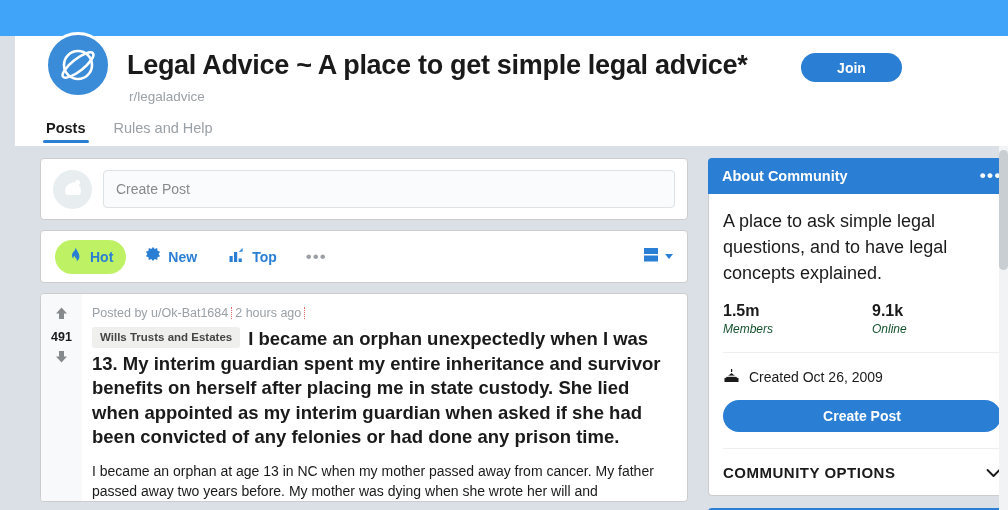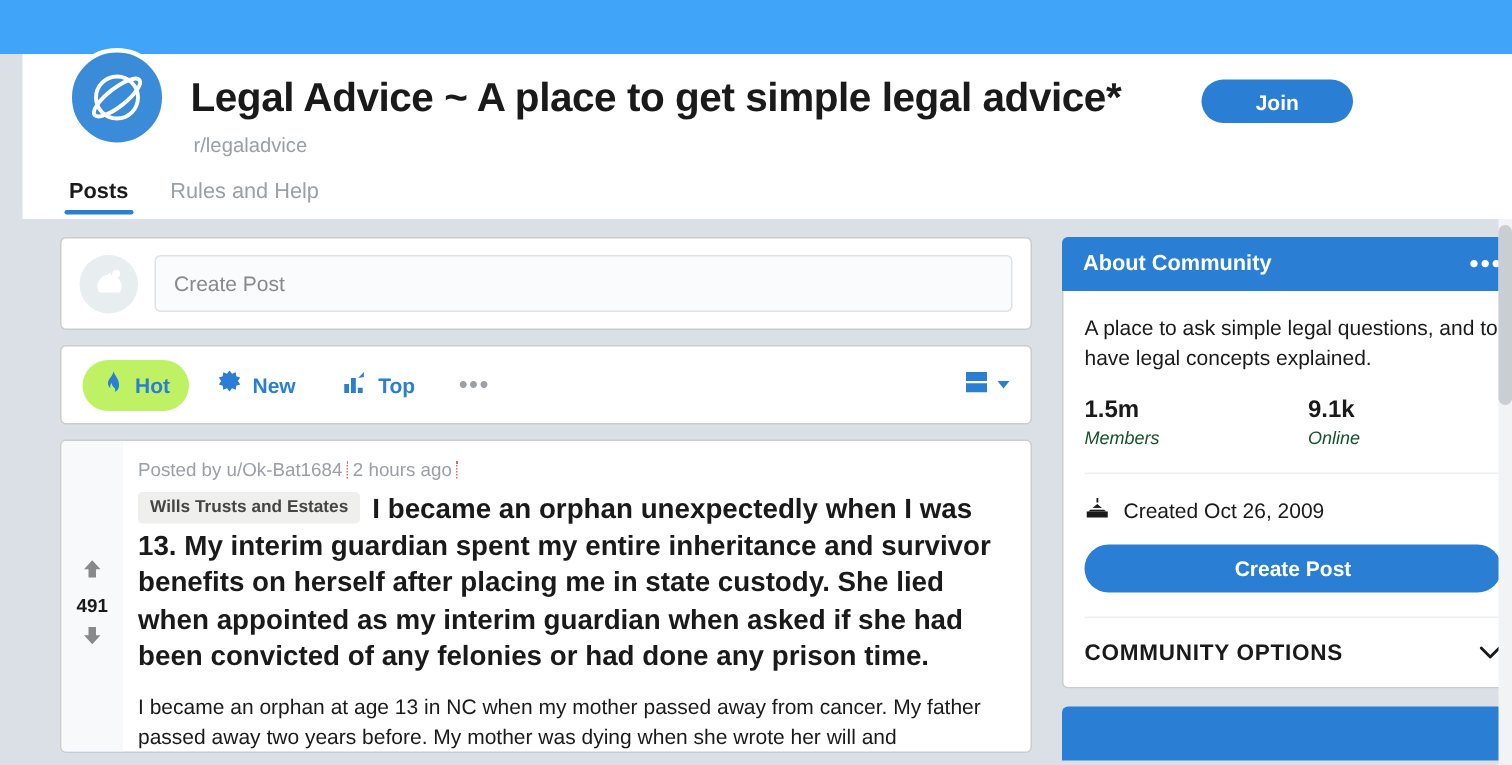--- a/index.html
+++ b/index.html
@@ -85,21 +85,21 @@
   .sort-dots { color: #9AA0A6; font-size: 17px; letter-spacing: 1px; padding: 0 10px; cursor: pointer; line-height: 10px; }
   .sort-spacer { flex: 1; }
   .viewmode { display: flex; align-items: center; gap: 5px; cursor: pointer; }
   .caret-dn { width: 0; height: 0; border-left: 4.5px solid transparent; border-right: 4.5px solid transparent; border-top: 5.5px solid #2A7FD4; }
 
   
   .post { margin-top: 10px; display: flex; min-height: 200px; overflow: hidden; }
   .votecol {
     width: 41px; background: #F8F9FA; flex: 0 0 auto;
     display: flex; flex-direction: column; align-items: center;
-    padding-top: 12px; gap: 5px; justify-content: center;
+    padding-top: 12px; gap: 5px;
   }
   .vote-count { font-size: 12.5px; font-weight: bold; color: #1A1A1B; }
   .postbody { flex: 1; padding: 12px 14px 0 10px; min-width: 0; }
   .post-meta { font-size: 12.5px; color: #9AA0A6; margin-bottom: 7px; }
   .sep-dotted { display: inline-block; border-left: 1.5px dotted #E06666; height: 12px; vertical-align: -2px; margin: 0 3px; }
   .flair {
     display: inline-block; background: #EFEFED; color: #454545;
     font-size: 11.5px; border-radius: 3px; padding: 3px 8px;
     vertical-align: 4px; margin-right: 8px; white-space: nowrap;
   }
@@ -108,21 +108,21 @@
 
   
   .panel-head {
     background: #2A7FD4; color: #FFFFFF; height: 36px;
     display: flex; align-items: center; justify-content: space-between;
     padding: 0 14px; border-radius: 4px 4px 0 0;
     font-size: 14.5px; font-weight: bold;
   }
   .panel-dots { font-size: 17px; letter-spacing: 1.5px; line-height: 8px; cursor: pointer; }
   .panel-body { background: #FFFFFF; border: 1px solid #CCCCCC; border-top: none; border-radius: 0 0 4px 4px; padding: 14px; }
-  .desc { font-size: 14px; color: #1A1A1B; line-height: 1.45; }
+  .desc { font-size: 18px; color: #1A1A1B; line-height: 1.45; }
   .stats { display: flex; margin-top: 16px; gap: 20px; }
   .stat { width: 50%; }
   .stat-num { font-size: 16px; font-weight: bold; color: #1A1A1B; }
   .stat-lbl { font-size: 12px; color: #14532d; margin-top: 2px; font-style: italic; }
   .divider { height: 1px; background: #EDEFF1; margin: 16px 0 0 0; }
   .created { display: flex; align-items: center; gap: 9px; font-size: 14px; color: #1A1A1B; margin-top: 14px; }
   .cp-btn {
     width: 100%; height: 32px; margin-top: 13px;
     background: #2A7FD4; color: #FFFFFF; border: none; border-radius: 16px;
     font-size: 14px; font-weight: bold; cursor: pointer;

